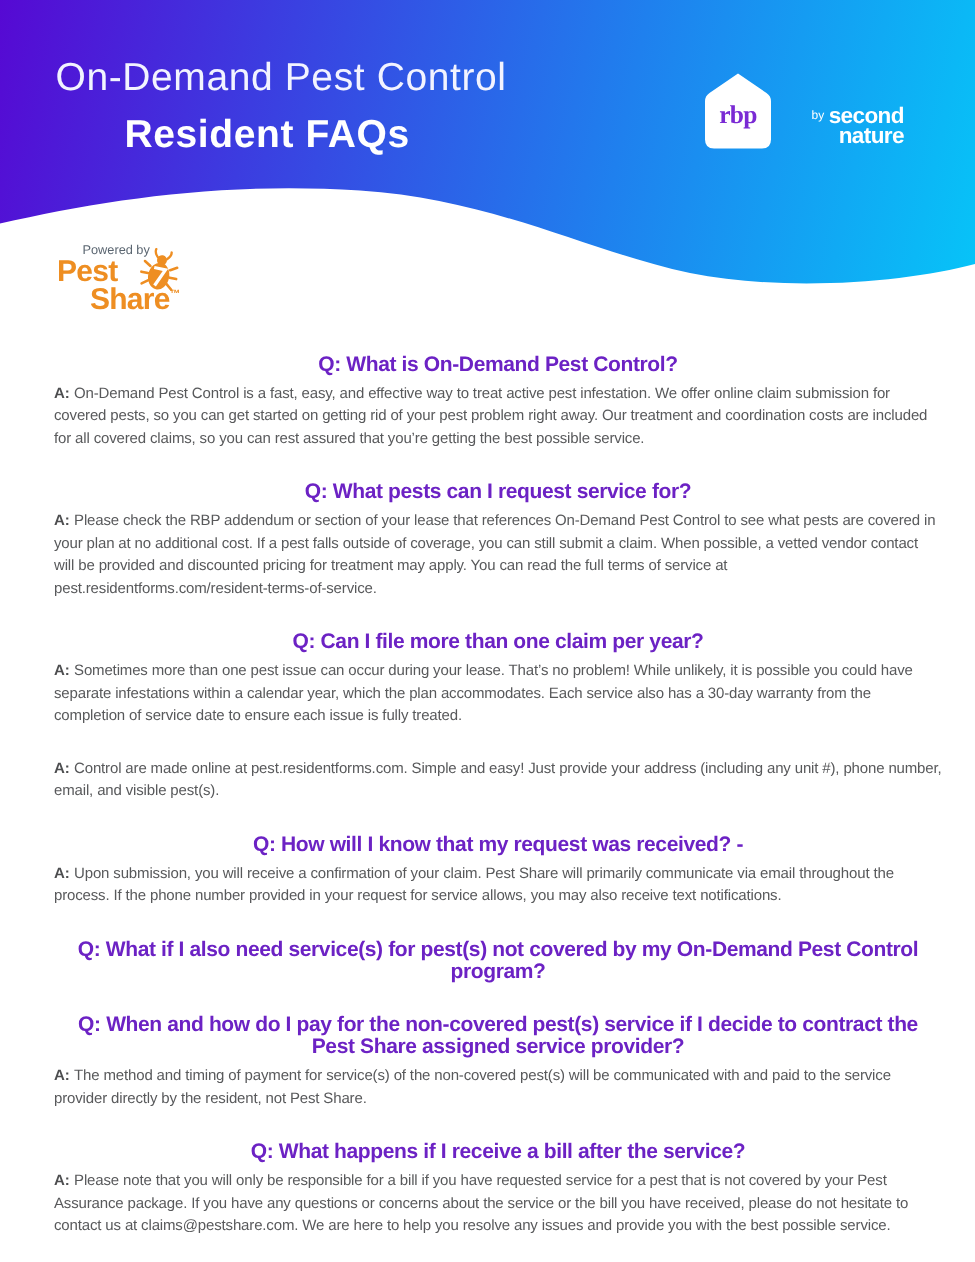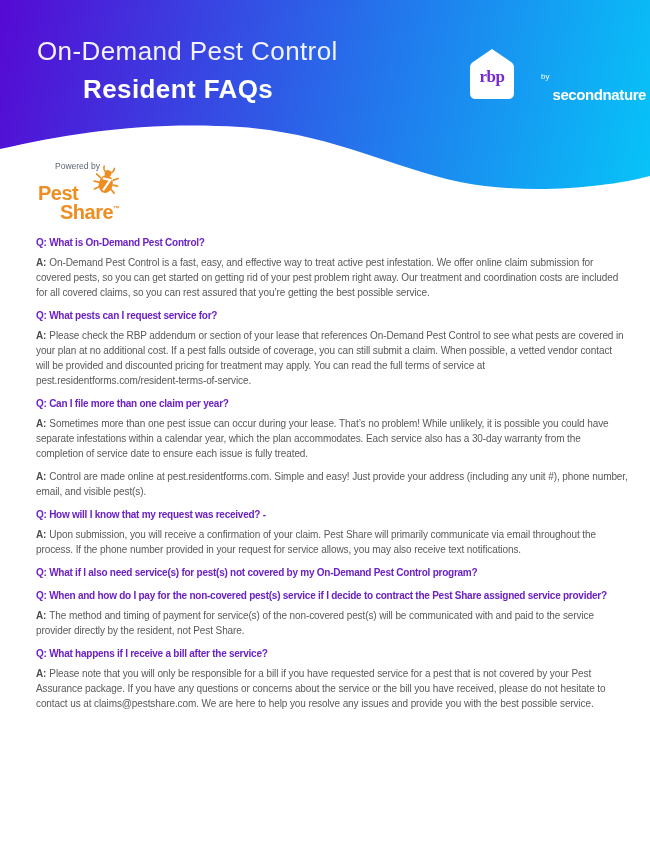--- a/index.html
+++ b/index.html
@@ -37,40 +37,40 @@
     position: absolute; left: 6px; top: 11px; width: 34px; height: 34px;
     background: #2fd5c8; border-radius: 8px; transform: rotate(45deg);
   }
   .rbp-house { position: absolute; left: 0; top: 2px; }
   .rbp-text {
     position: absolute; left: 0; top: 21px; width: 46px; text-align: center;
     font-size: 17px; font-weight: 700; color: #7a2ad4; letter-spacing: -0.5px;
   }
   .sn-lockup { display: flex; margin-left: 26px; margin-top: 25px; }
   .sn-by { font-size: 8px; color: #ffffff; margin-right: 3px; margin-top: 1px; font-weight: 400; }
-  .sn-words { display: flex; flex-direction: row; align-items: flex-end; }
+  .sn-words { display: flex; flex-direction: column; align-items: flex-end; }
   .sn-word {
     font-size: 15px; font-weight: 700; color: #ffffff;
     line-height: 13px; letter-spacing: -0.4px;
   }
 
   
   .powered-by { position: absolute; left: 38px; top: 161px; }
-  .pb-label { font-size: 8.5px; color: #5a6570; font-weight: 400; margin-bottom: 14px; margin-left: 17px; }
+  .pb-label { font-size: 8.5px; color: #5a6570; font-weight: 400; margin-bottom: 2px; margin-left: 17px; }
   .pb-word1 { font-size: 20px; font-weight: 700; color: #ee8e22; line-height: 16px; letter-spacing: -0.5px; }
   .pb-word2 { font-size: 20px; font-weight: 700; color: #ee8e22; line-height: 16px; letter-spacing: -0.5px; margin-left: 22px; }
   .pb-tm { font-size: 7px; vertical-align: 8px; }
   .pb-bug { position: absolute; left: 55px; top: 5px; transform: rotate(12deg); }
 
   
   .main { padding: 3px 22px 0 36px; width: 650px; }
-  .faq + .faq { margin-top: 8px; }
+  .faq + .faq { margin-top: 20px; }
   .question {
-    font-size: 10px; font-weight: 700; color: #6c22c4;
-    line-height: 15px; letter-spacing: -0.25px; margin-bottom: 5px;
+    font-size: 14px; font-weight: 700; color: #6c22c4;
+    line-height: 15px; letter-spacing: -0.25px; margin-bottom: 5px; text-align: center;
   }
   .answer {
     font-size: 10px; font-weight: 400; color: #58595b;
     line-height: 15px; letter-spacing: -0.1px;
   }
   .a-prefix { font-weight: 700; color: #4d4e50; padding-right: 3px; }
 </style>
 </head>
 <body>
 

